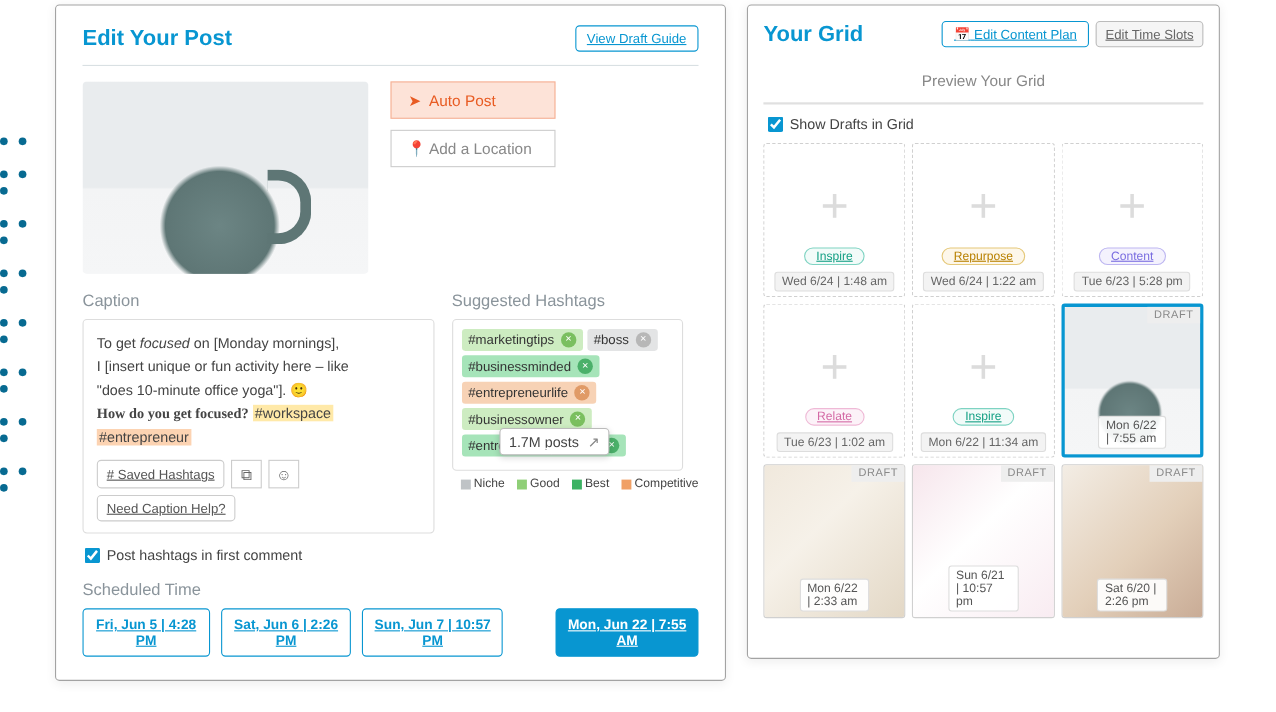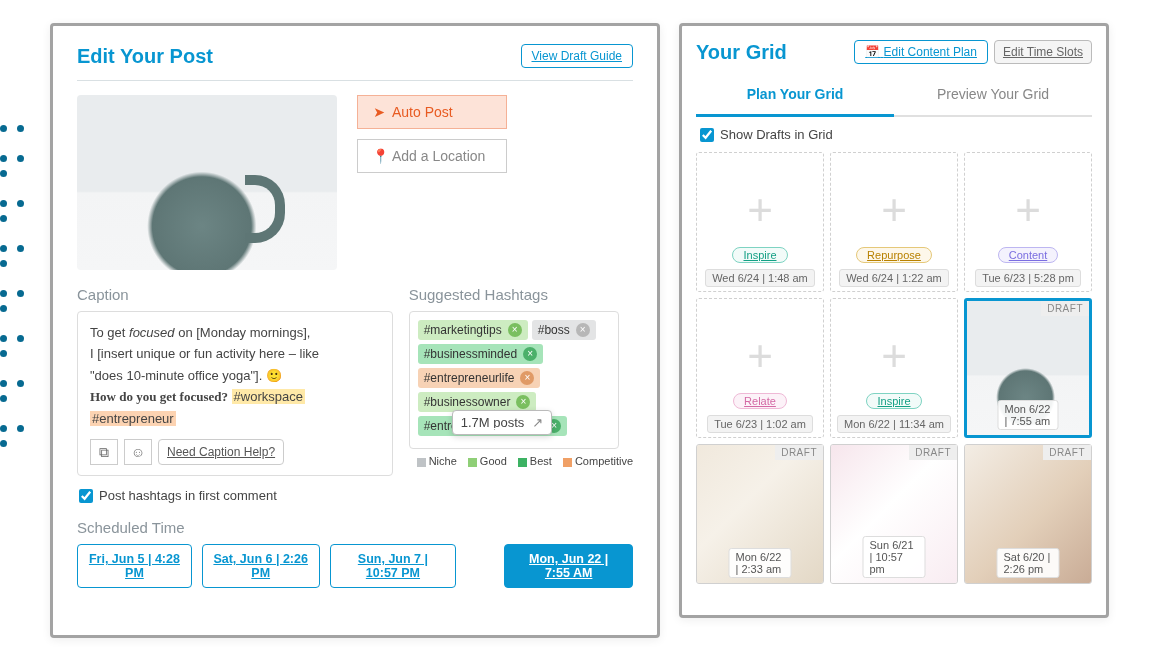--- a/index.html
+++ b/index.html
@@ -17,23 +17,23 @@
     position: absolute; left: 0; top: 120px; width: 50px;
   }
   .dotrow { margin-bottom: 15px; }
   .dotrow span {
     display: inline-block; width: 7px; height: 7px; border-radius: 50%;
     background:#076a91; margin-right: 10px;
   }
 
   .panel-left,
   .panel-right {
-    position: absolute; top: 23px;
+    position: absolute; top: 4px;
     background: #fff;
-    border: 3px solid #a3a3a3;
+    border: 1px solid #a3a3a3;
     border-radius: 4px;
     box-shadow: 0 2px 10px rgba(0,0,0,0.07);
   }
   .panel-left  { left: 50px; width: 610px; height: 615px; padding: 18px 24px 20px 24px; }
   .panel-right { left: 679px; width: 430px; height: 595px; padding: 14px 14px 0 14px; }
 
   .panel-head { display:flex; align-items:center; justify-content:space-between; margin-bottom:12px; }
   .title-blue { color:#0896d1; font-size:20px; font-weight:700; }
 
   .btn,
@@ -229,20 +229,21 @@
       <div class="caption-box">
         <div class="caption-text">
           <span>To get </span><span class="ital">focused</span><span> on [Monday mornings],</span><br>
           <span>I [insert unique or fun activity here – like</span><br>
           <span>"does 10-minute office yoga"]. 🙂</span><br>
           <span class="bold">How do you get focused?</span>
           <span class="tag-ws">#workspace</span>
           <span class="tag-ent">#entrepreneur</span>
         </div>
         <div class="cap-tools">
+          <button class="small-btn"># Saved Hashtags</button>
           <button class="sq-btn">⧉</button>
           <button class="sq-btn">☺</button>
           <button class="small-btn">Need Caption Help?</button>
         </div>
       </div>
     </div>
 
     <div>
       <div class="section-label">Suggested Hashtags</div>
       <div class="hash-box">
@@ -314,21 +315,20 @@
     <div class="right-head-btns">
       <button class="btn-outline">
         <span>📅</span>
         <span>Edit Content Plan</span>
       </button>
       <button class="btn-gray">Edit Time Slots</button>
     </div>
   </div>
 
   <div class="tabs">
-    <div class="tab active">Plan Your Grid</div>
     <div class="tab">Preview Your Grid</div>
   </div>
 
   <label class="show-drafts">
     <input type="checkbox" class="cb" checked="" style="">
     <span>Show Drafts in Grid</span>
   </label>
 
   <div class="grid3">
 

